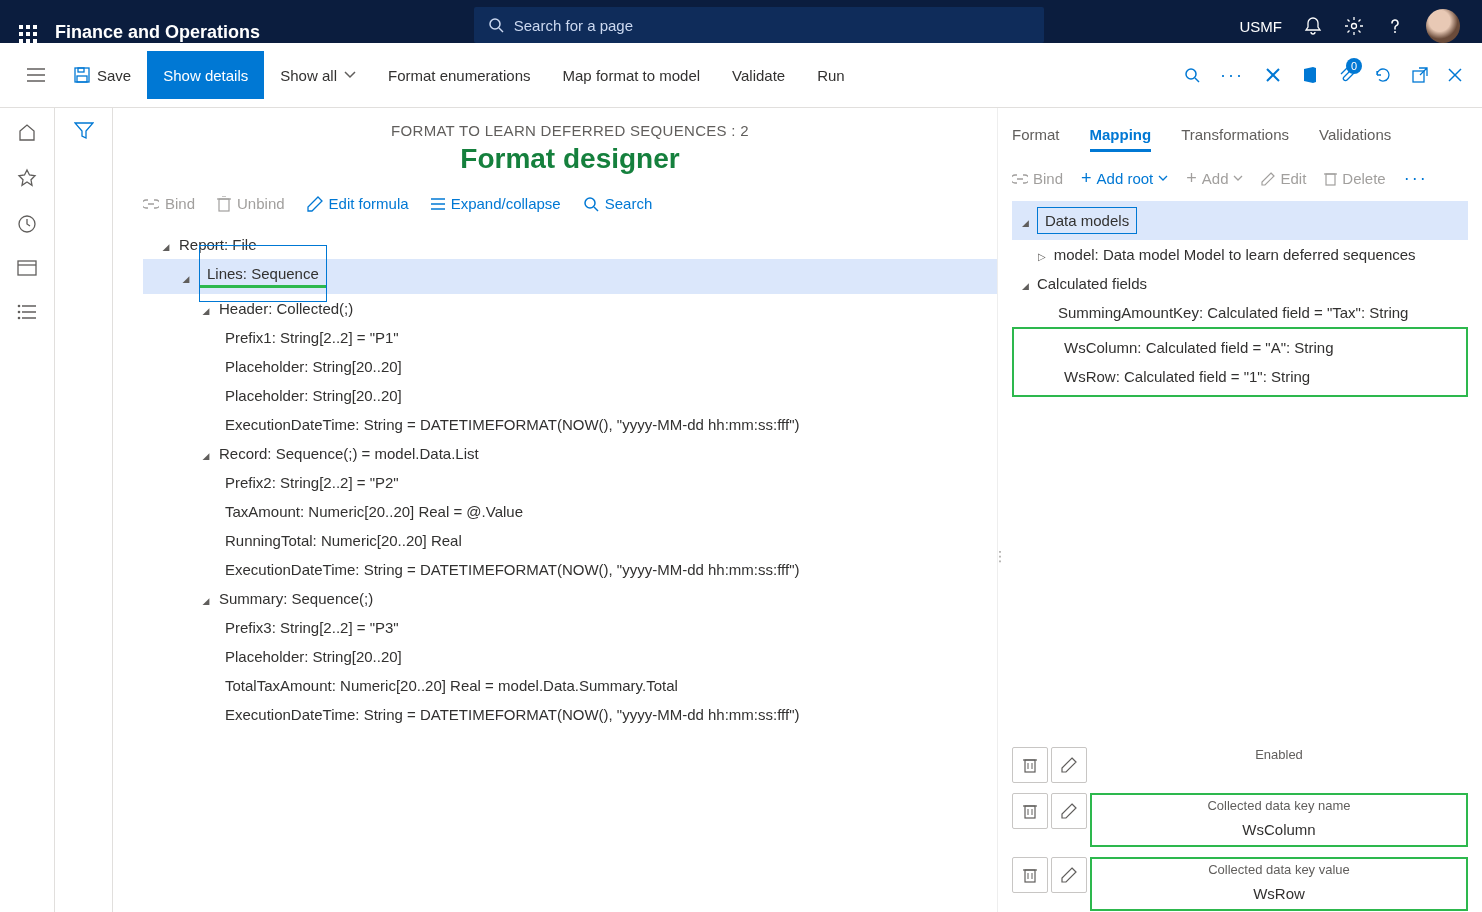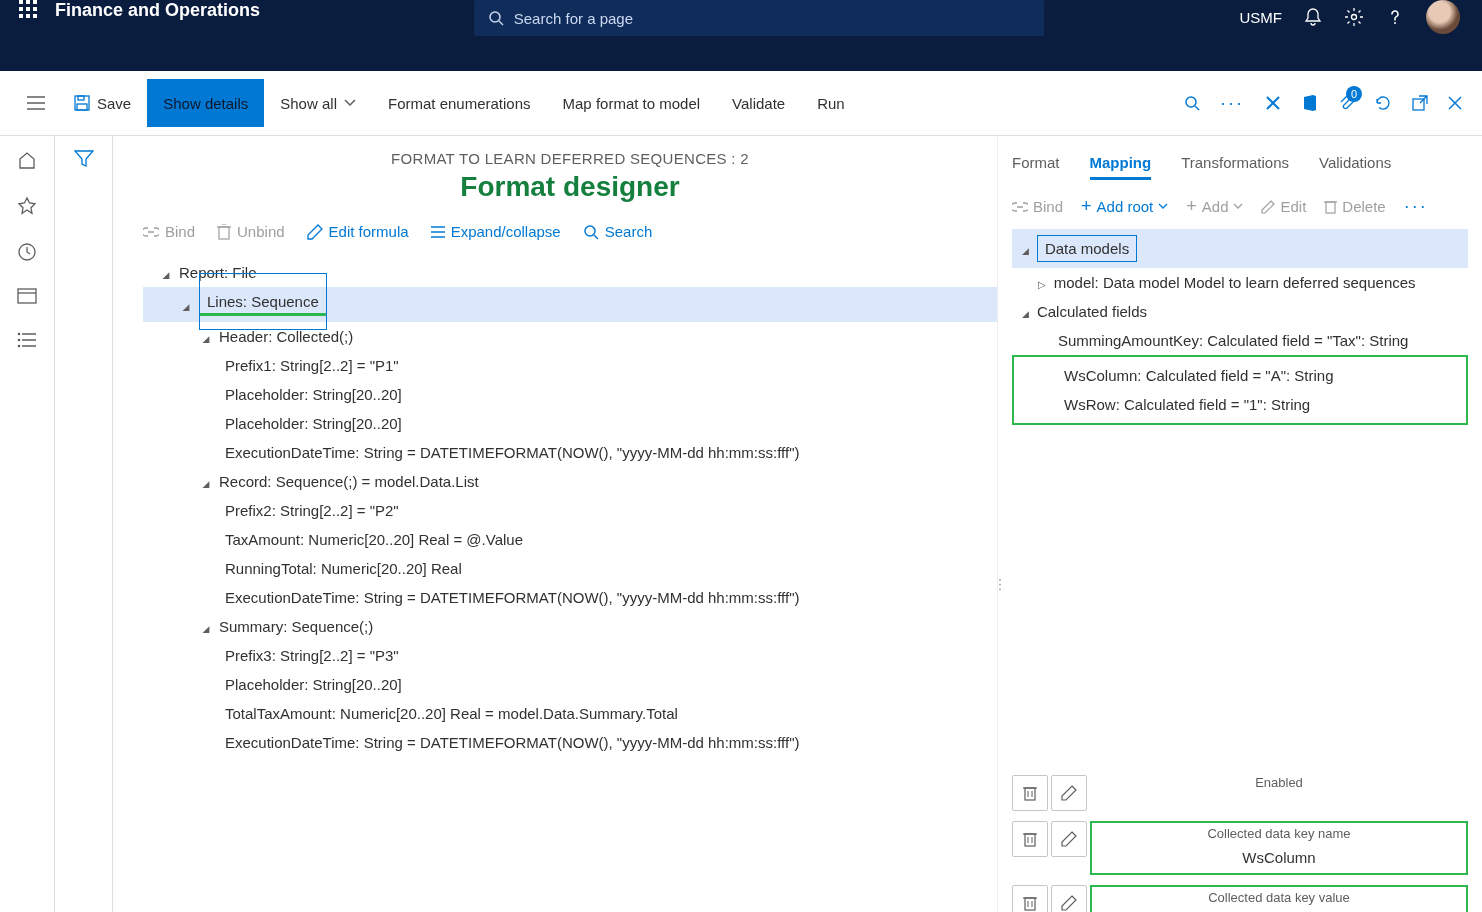--- a/index.html
+++ b/index.html
@@ -1,35 +1,35 @@
 <!DOCTYPE html>
 <html><head>
 <meta charset="utf-8">
 <style>
 * { margin: 0; padding: 0; box-sizing: border-box; font-family: "Segoe UI", -apple-system, sans-serif; }
 body { background: #fff; color: #323130; width: 1482px; height: 912px; overflow: hidden; }
 
 
-.topnav { background: #0b1d3e; height: 71px; display: flex; align-items: flex-start; color: #fff; }
+.topnav { background: #0b1d3e; height: 43px; display: flex; align-items: flex-end; color: #fff; }
 .waffle { width: 55px; display: flex; justify-content: center; align-items: center; cursor: pointer; }
 .waffle-icon { display: grid; grid-template-columns: repeat(3, 4px); grid-template-rows: repeat(3, 4px); gap: 3px; }
 .waffle-icon span { background: #fff; width: 4px; height: 4px; }
 .app-title { font-size: 18px; font-weight: 600; margin-right: 40px; }
 .search-wrap { flex: 1; display: flex; justify-content: center; }
 .searchbox { background: #0f2c5a; width: 570px; height: 36px; border-radius: 2px; display: flex; align-items: center; padding: 0 14px; color: #cbd8f0; }
 .searchbox svg { margin-right: 10px; }
 .topnav-right { display: flex; align-items: center; gap: 22px; padding: 0 22px; }
 .topnav-right .txt { font-size: 15px; }
 .top-icon { cursor: pointer; display: flex; align-items: center; }
 .avatar { width: 34px; height: 34px; border-radius: 50%; background: radial-gradient(circle at 40% 35%, #e8c9b5 0 35%, #6a4b3a 60%); }
 
 
 .cmdbar { height: 65px; border-bottom: 1px solid #e1dfdd; display: flex; align-items: center; padding-left: 14px; }
 .cmd { display: flex; align-items: center; gap: 7px; padding: 0 16px; height: 48px; font-size: 15px; color: #323130; cursor: pointer; }
-.cmd.primary { background: #0078d4; color: #0f172a; }
+.cmd.primary { background: #0078d4; color: #ffffff; }
 .cmd svg { flex-shrink: 0; }
 .cmdbar-right { margin-left: auto; display: flex; align-items: center; gap: 20px; padding-right: 20px; color: #0078d4; }
 .cmdbar-right .ri { cursor: pointer; display: flex; align-items: center; position: relative; }
 .badge { position: absolute; top: -8px; right: -8px; background: #0078d4; color: #fff; border-radius: 10px; font-size: 11px; padding: 0 5px; line-height: 16px; }
 
 
 .layout { display: flex; height: calc(912px - 55px - 48px); }
 .leftrail { width: 55px; border-right: 1px solid #e1dfdd; display: flex; flex-direction: column; align-items: center; padding-top: 14px; gap: 26px; color: #605e5c; }
 .leftrail .ri { cursor: pointer; }
 

